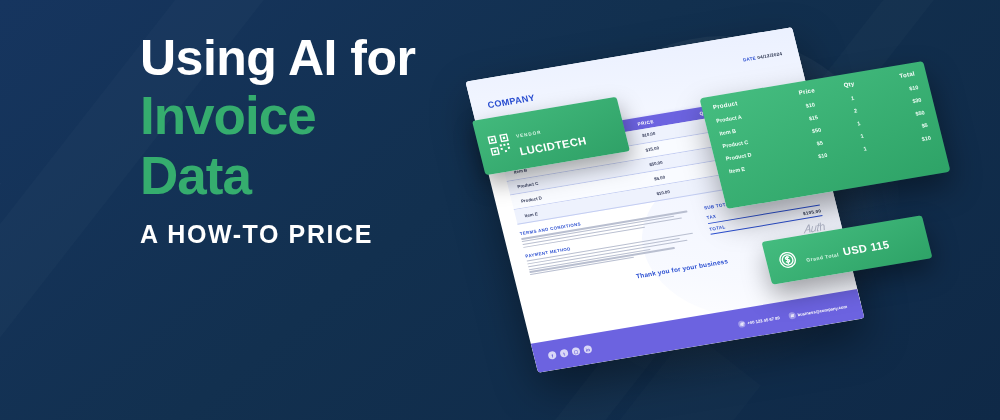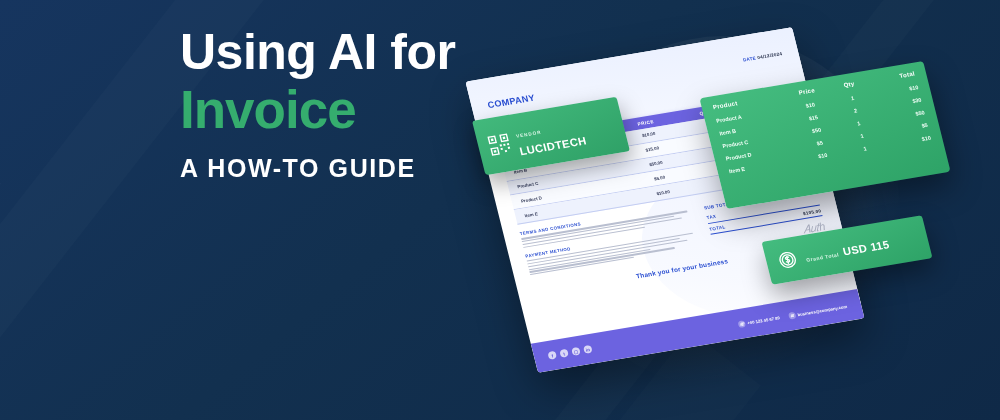--- a/index.html
+++ b/index.html
@@ -33,21 +33,21 @@
   .glow-circle {
     position:absolute;
     left:548px; top:36px;
     width:352px; height:352px;
     border-radius:50%;
     background:radial-gradient(circle at 40% 35%, rgba(255,255,255,.075) 0%, rgba(255,255,255,.035) 55%, rgba(255,255,255,0) 72%);
   }
 
   
   #headline {
-    position:absolute; left:140px; top:24px; width:360px;margin-left:40px;
+    position:absolute; left:140px; top:30px; width:360px;
   }
   .ln { display:block; white-space:nowrap; }
   .ln-white {
     color:#ffffff;
     font-size:50px; font-weight:700; letter-spacing:-.5px;
     line-height:56px;
   }
   .ln-green {
     color:#35AD6E;
     font-size:53px; font-weight:800; letter-spacing:-1px;
@@ -237,21 +237,22 @@
 
   <span class="stripe s3"></span>
   <span class="stripe s4"></span>
   <span class="stripe s5"></span>
   <span class="stripe s6"></span>
   <span class="glow-circle"></span>
 
   <div id="headline">
     <span class="ln ln-white">Using AI for</span>
     <span class="ln ln-green">Invoice</span>
-    <div class="sub">A HOW-TO GUIDE</div>
+    <span class="ln ln-green">Data</span>
+    <div class="sub">A HOW-TO PRICE</div>
   </div>
 
   <div id="artwork">
 
     <div class="sheet-wrap">
       <div class="sheet">
         <span class="sheet-wave"></span>
         <span class="sheet-wave2"></span>
 
         <div class="inv-pad">

